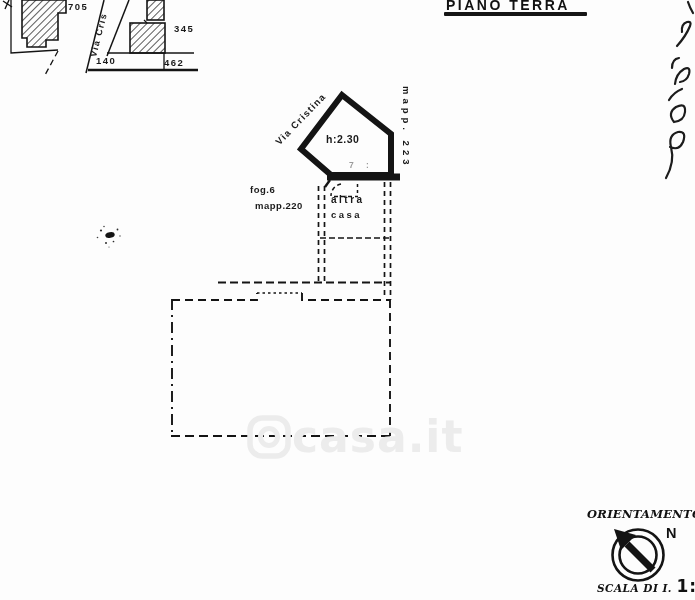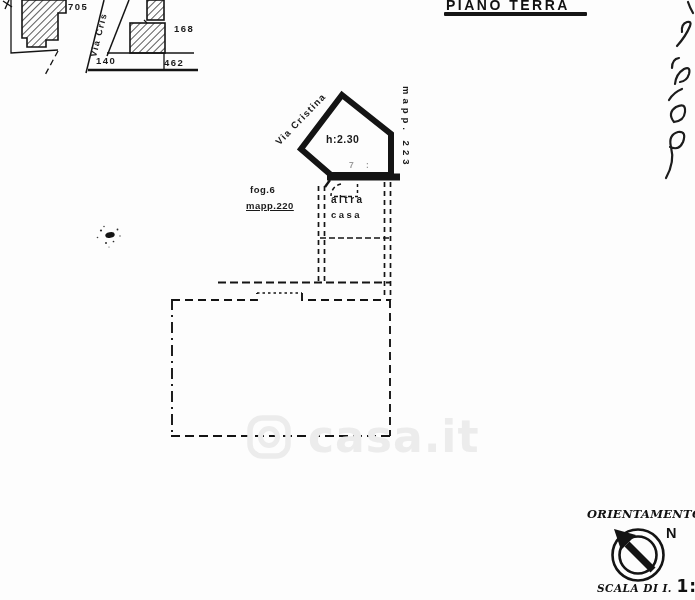--- a/index.html
+++ b/index.html
@@ -14,31 +14,31 @@
   .title-wrap{position:absolute;left:446px;top:0;width:150px;height:13px;overflow:hidden;}
   .title-text{display:block;margin-top:-3px;font-size:14px;font-weight:bold;letter-spacing:2.5px;color:#111;}
   .title-underline{position:absolute;left:444px;top:12px;width:143px;height:3.5px;background:#151515;border-radius:1px;}
   
   .via-cristina{left:281px;top:136px;font-size:9.5px;letter-spacing:1.3px;
     transform:rotate(-46deg);transform-origin:0 100%;}
   .mapp-right{left:412px;top:86px;font-size:9.5px;letter-spacing:4px;
     transform:rotate(90deg);transform-origin:0 0;}
   .h-label{left:326px;top:133px;font-size:10.5px;letter-spacing:.5px;text-align:center;}
   .fog-label{left:250px;top:184px;width:58px;text-align:left;font-size:9.5px;letter-spacing:.5px;}
-  .mapp220-label{left:246px;top:200px;width:66px;text-align:left;font-size:9.5px;letter-spacing:.5px;text-decoration:underline;}
+  .mapp220-label{left:246px;top:200px;width:66px;text-align:center;font-size:9.5px;letter-spacing:.5px;}
   .altra-label{left:331px;top:194px;font-size:10px;letter-spacing:2.5px;}
   .ditta-label{left:331px;top:209px;font-size:9.5px;letter-spacing:2.5px;}
   .pencil{color:#9b9b9b;font-size:8.5px;font-weight:bold;}
   
   .p531{left:68px;top:1px;} .p223{left:174px;top:23px;}
   .p220{left:96px;top:55px;} .p462{left:164px;top:57px;}
   .via-cris{left:98px;top:48px;font-size:9px;letter-spacing:1.5px;
     transform:rotate(-76deg);transform-origin:0 100%;}
   
-  .watermark{position:absolute;left:246px;top:414px;display:flex;align-items:center;gap:16px;color:#ececec;}
+  .watermark{position:absolute;left:246px;top:414px;display:flex;align-items:center;gap:0;color:#ececec;}
   .watermark-text{font-family:"DejaVu Sans",sans-serif;font-weight:bold;font-size:44px;letter-spacing:1px;line-height:46px;}
   
   .orient-label{left:587px;top:507px;font-family:"DejaVu Serif",serif;font-style:italic;
     font-weight:bold;font-size:11.5px;letter-spacing:.3px;color:#111;}
   .north-label{left:666px;top:525px;font-size:14.5px;font-weight:bold;color:#111;}
   .scala{position:absolute;left:597px;top:576px;white-space:nowrap;color:#111;}
   .scala-prefix{font-family:"DejaVu Serif",serif;font-style:italic;font-weight:bold;
     font-size:10.5px;letter-spacing:.5px;font-variant:small-caps;margin-top:14px;}
   .scala-value{font-family:"DejaVu Sans",sans-serif;font-weight:bold;font-size:17px;letter-spacing:1px;}
 </style>
@@ -66,21 +66,21 @@
 
     <rect x="147" y="0" width="17" height="20" fill="url(#hatch)" stroke="#141414" stroke-width="1.6"></rect>
     <line x1="144" y1="20" x2="147" y2="23" stroke="#141414" stroke-width="1.2"></line>
     <rect x="130" y="23" width="35" height="30" fill="url(#hatch)" stroke="#141414" stroke-width="1.6"></rect>
 
     <line x1="107" y1="53" x2="194" y2="53" stroke="#141414" stroke-width="1.3"></line>
     <line x1="164" y1="53" x2="164" y2="70" stroke="#141414" stroke-width="1.3"></line>
     <line x1="88" y1="70" x2="198" y2="70" stroke="#141414" stroke-width="2.6"></line>
   </svg>
   <span class="lbl small-num p531">705</span>
-  <span class="lbl small-num p223">168</span>
+  <span class="lbl small-num p223">345</span>
   <span class="lbl small-num p220">140</span>
   <span class="lbl small-num p462">462</span>
   <span class="lbl via-cris">Via Cris</span>
 
   <div class="title-wrap">
     <span class="title-text">PIANO TERRA</span>
   </div>
   <div class="title-underline"></div>
 
   <svg class="abs" style="left:0;top:0" width="695" height="600" viewBox="0 0 695 600">

